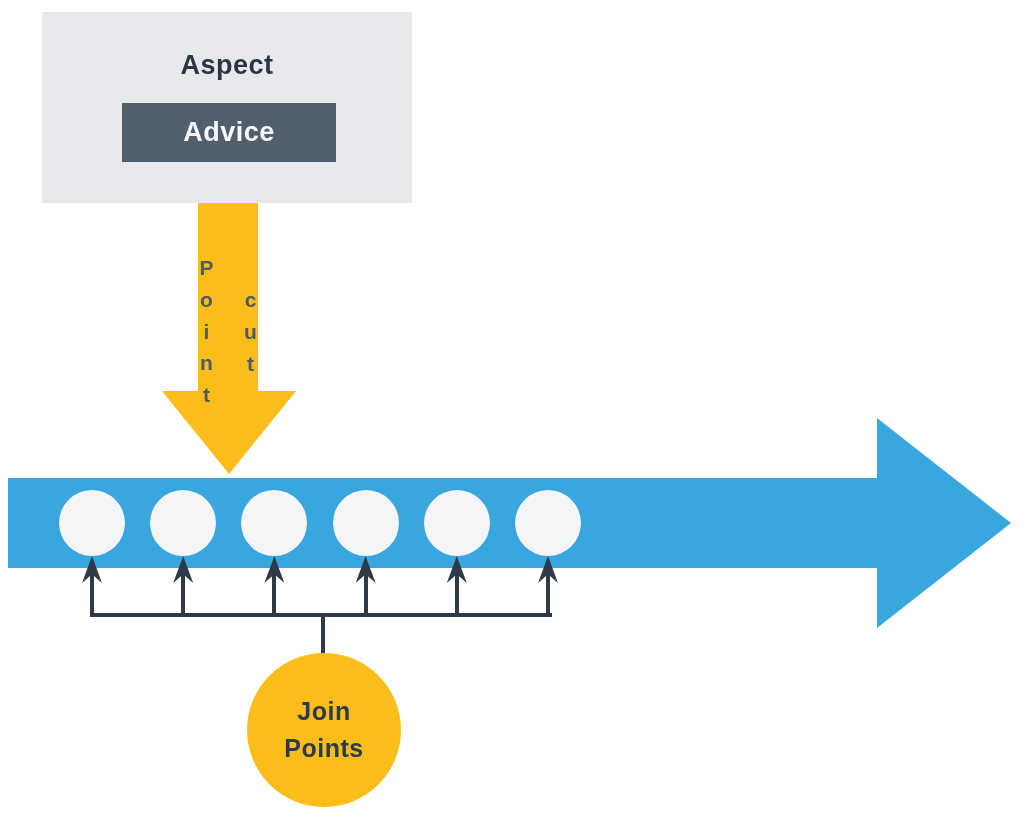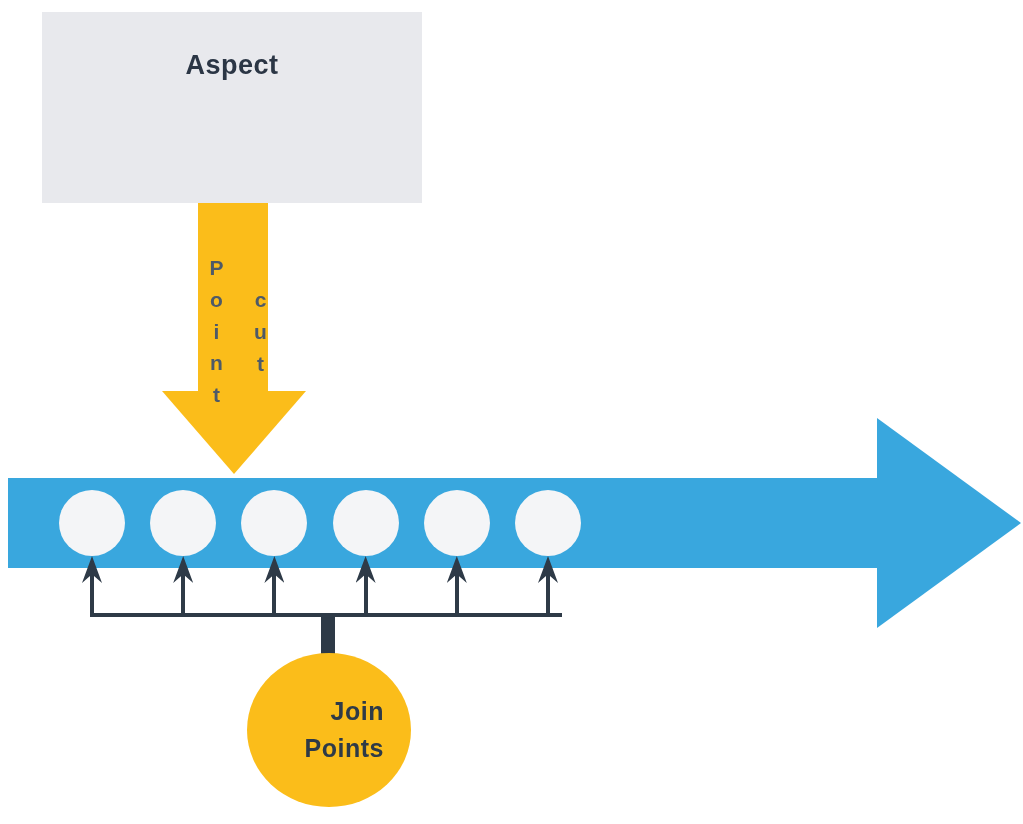--- a/index.html
+++ b/index.html
@@ -14,21 +14,21 @@
   }
   html,body{margin:0;padding:0;background:#ffffff;}
   .canvas{
     position:relative;
     width:1023px;height:824px;
     background:#ffffff;
     overflow:hidden;
     font-family:"Liberation Sans", sans-serif;
     font-weight:700;
   }
-  .abs{position:absolute;padding-left:10px;}
+  .abs{position:absolute;}
 
   
   .aspect-box{
     left:42px;top:12px;width:370px;height:191px;
     background:var(--box-gray);
   }
   .aspect-title{
     position:absolute;left:0;top:38px;width:100%;
     text-align:center;
     font-size:27px;color:var(--dark-navy);
@@ -114,30 +114,33 @@
   .join-circle{
     left:247px;top:653px;width:154px;height:154px;border-radius:50%;
     background:var(--yellow);
     display:flex;align-items:center;justify-content:center;
     text-align:center;
     z-index:2;
   }
   .join-circle span{
     width:100px;
     font-size:25px;color:var(--line-dark);
-    line-height:37px;letter-spacing:.5px;text-align:right;
+    line-height:37px;letter-spacing:.5px;
   }
 </style>
 </head>
 <body>
 
 <div class="canvas">
 
   <div class="abs aspect-box">
     <div class="aspect-title">Aspect</div>
+    <div class="advice-box">
+      <span>Advice</span>
+    </div>
   </div>
 
   <div class="abs pointcut-shaft"></div>
   <div class="abs pointcut-head"></div>
   <div class="abs pointcut-label">Point cut</div>
 
   <div class="abs exec-bar"></div>
   <div class="abs exec-head"></div>
 
   <div id="joinpoint-layer">

